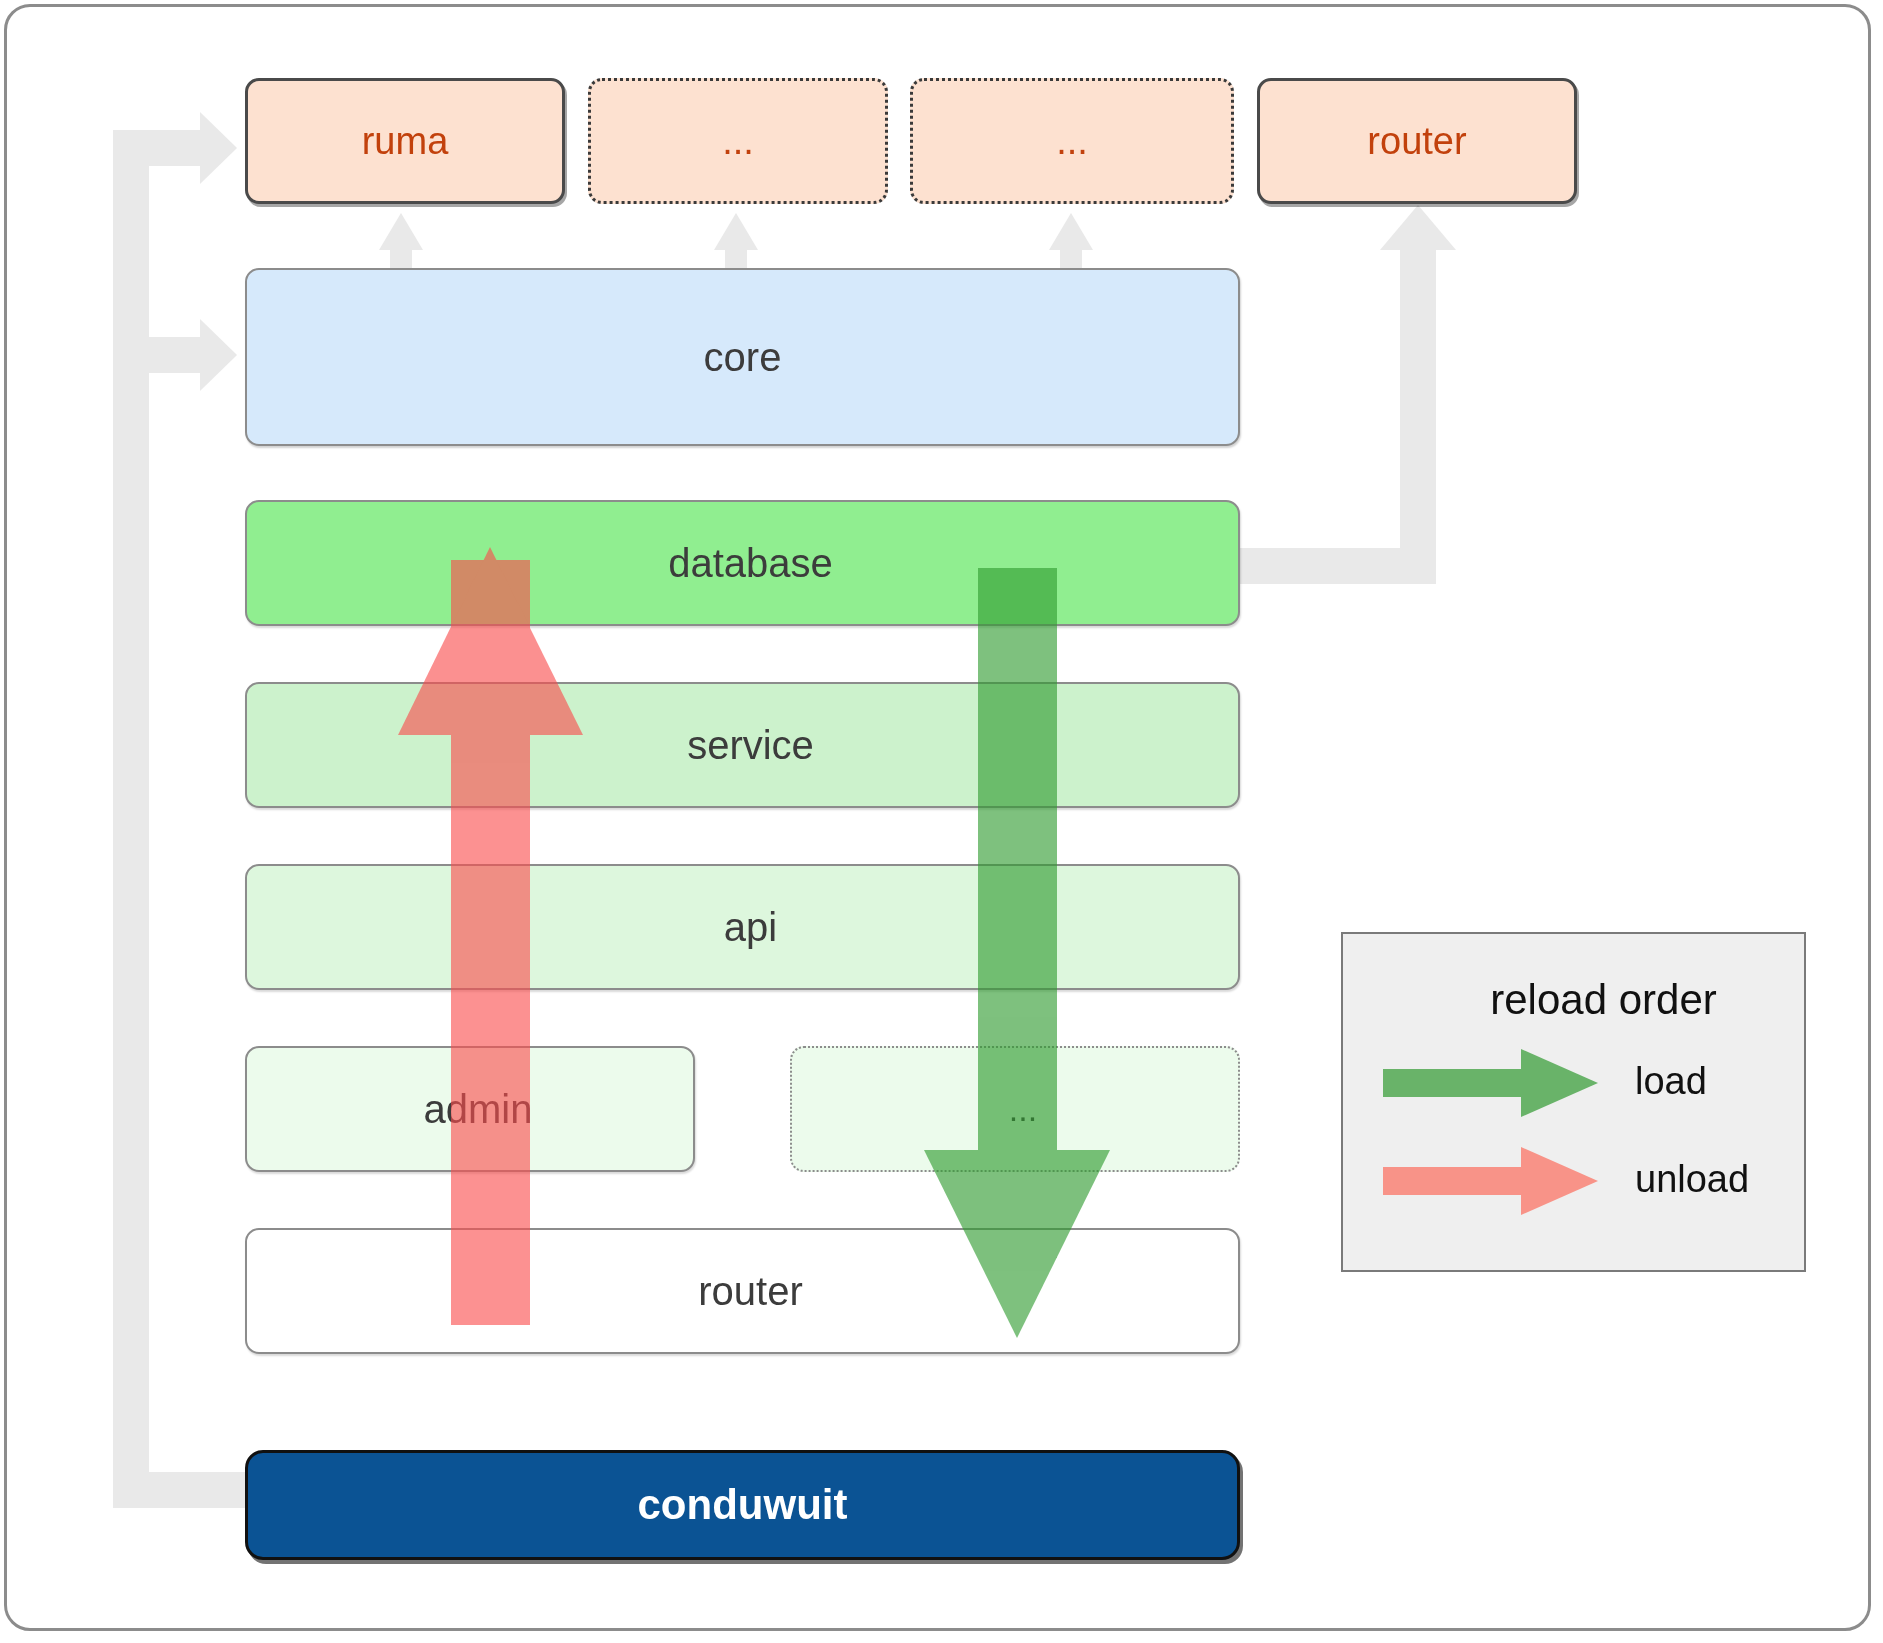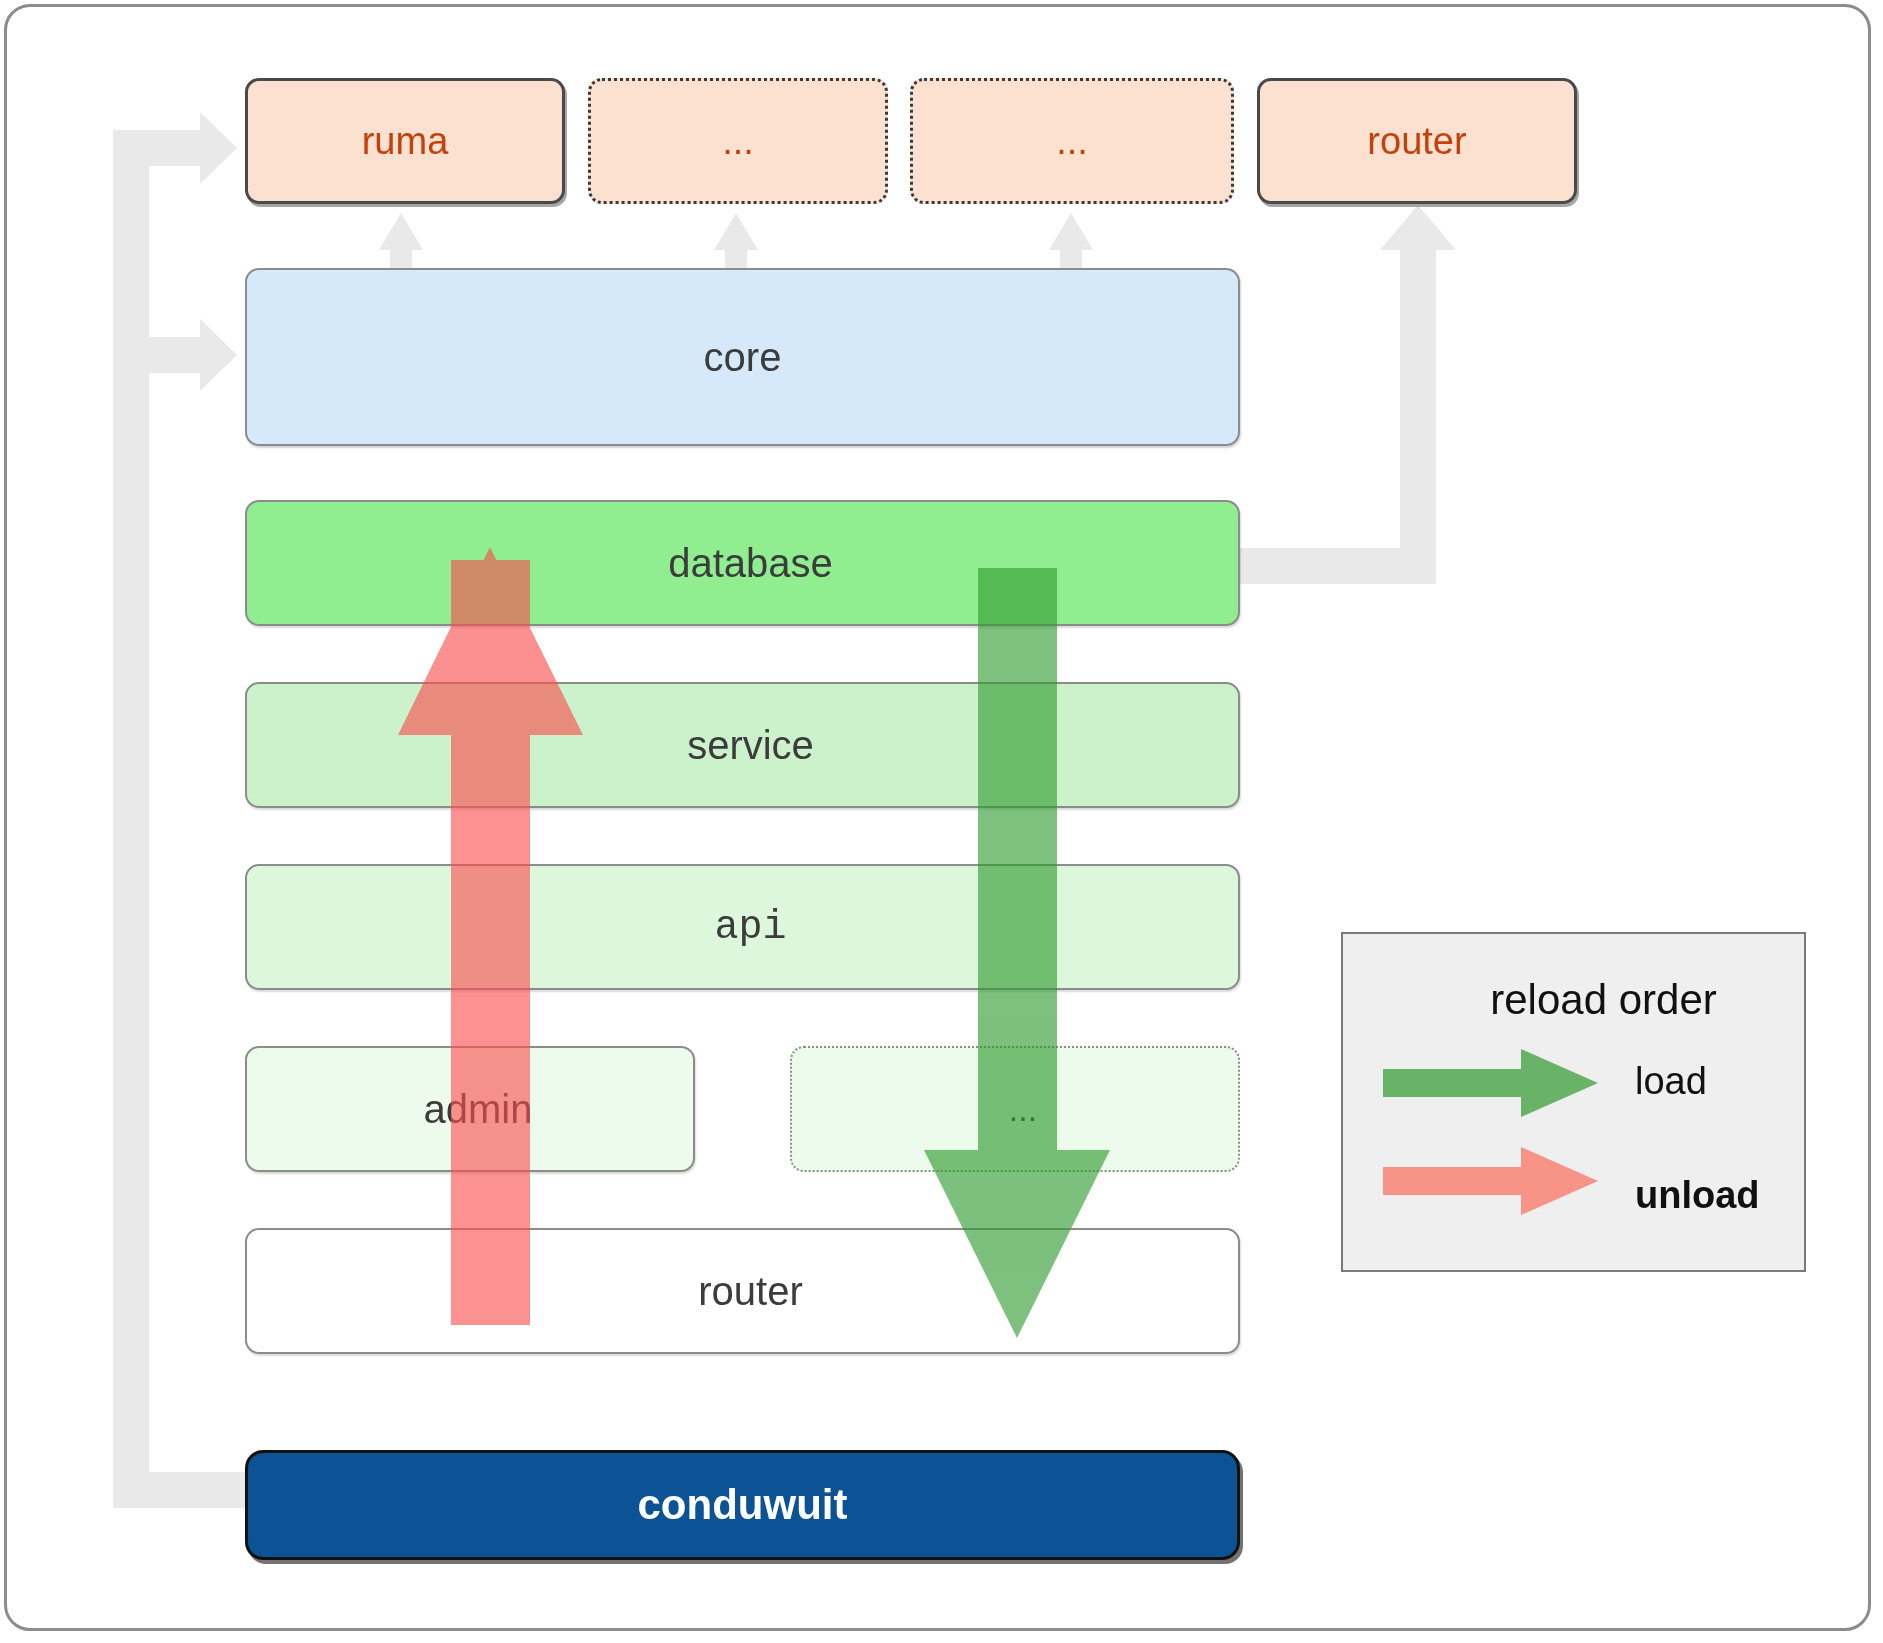--- a/index.html
+++ b/index.html
@@ -89,21 +89,21 @@
   </div>
 
   <div class="box lay" style="left:245px;top:500px;width:995px;height:126px;background:#90ee90;z-index:2;">
     <span class="lbl">database</span>
   </div>
 
   <div class="box lay" style="left:245px;top:682px;width:995px;height:126px;background:#ccf2cc;z-index:2;">
     <span class="lbl">service</span>
   </div>
 
-  <div class="box lay" style="left:245px;top:864px;width:995px;height:126px;background:#ddf7dd;z-index:2;font-family:Liberation Mono, monospace;">
+  <div class="box lay" style="left:245px;top:864px;width:995px;height:126px;background:#ddf7dd;z-index:2;">
     <span class="lbl">api</span>
   </div>
 
   <div class="box lay" style="left:245px;top:1046px;width:450px;height:126px;background:#ecfbec;z-index:2;">
     <span class="lbl">admin</span>
   </div>
 
   <div class="box lay dotted" style="left:790px;top:1046px;width:450px;height:126px;background:#ecfbec;z-index:2;">
     <span class="lbl" style="font-size:34px;">...</span>
   </div>
@@ -139,15 +139,15 @@
         <polygon points="255,149 178,115 178,183" fill="#4ca64c"></polygon>
       </g>
 
       <g opacity="0.82">
         <rect x="40" y="233" width="172" height="28" fill="#fa8072"></rect>
         <polygon points="255,247 178,213 178,281" fill="#fa8072"></polygon>
       </g>
     </svg>
 
     <div class="legend-label" style="left:292px;top:126px;">load</div>
-    <div class="legend-label" style="left:292px;top:240px;font-weight:bold;">unload</div>
+    <div class="legend-label" style="left:292px;top:224px;">unload</div>
   </div>
 </div>
 
 </body></html>

